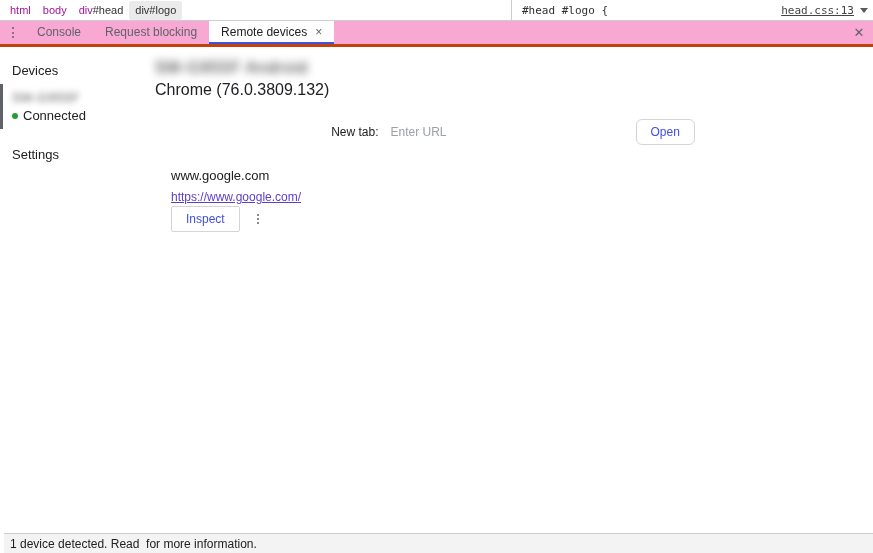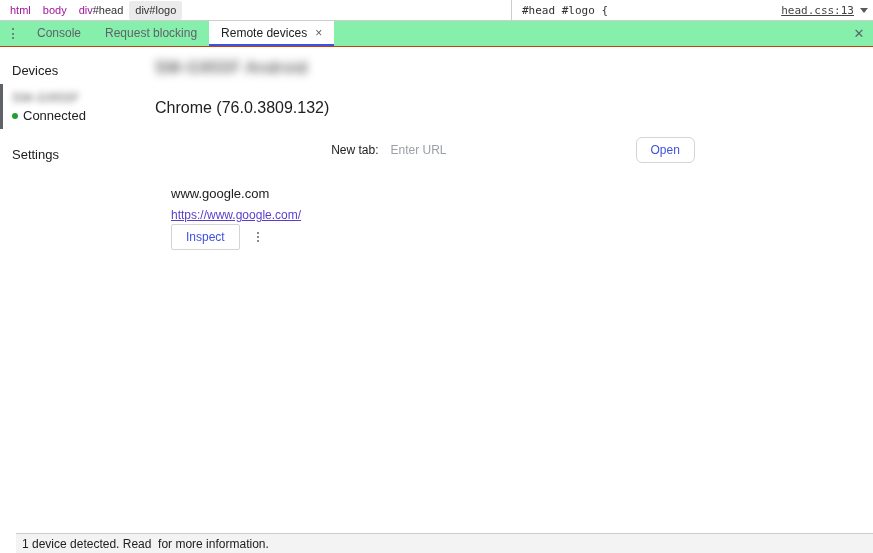--- a/index.html
+++ b/index.html
@@ -82,22 +82,22 @@
     border-right: 4px solid transparent;
     border-top: 5px solid #5a5a5a;
     cursor: pointer;
   }
 
   
   .tabbar {
     height: 26px;
     display: flex;
     align-items: stretch;
-    background: #86efac;
-    border-bottom: 1px solid #c2410c;
+    background: #f9a8d4;
+    border-bottom: 3px solid #c2410c;
     box-sizing: border-box;
   }
   .tab-more {
     width: 25px;
     display: flex;
     align-items: center;
     justify-content: center;
     cursor: pointer;
   }
   .dots-v {
@@ -226,21 +226,21 @@
   .device-title {
     margin: 12px 0 0 0;
     font-size: 16px;
     color: #202124;
     display: inline-block;
     filter: blur(4px);
     -webkit-filter: blur(4px);
     letter-spacing: 1px;
   }
   .browser-title {
-    margin-top: 22px;
+    margin-top: 4px;
     font-size: 16px;
     color: #202124;
   }
   .newtab-row {
     display: flex;
     align-items: center;
     margin-top: 20px;
     padding-left: 16px;
     justify-content: center;
   }
@@ -304,21 +304,21 @@
     width: 16px;
     display: flex;
     align-items: center;
     justify-content: center;
     cursor: pointer;
   }
 
   
   .statusbar {
     position: absolute;
-    left: 16px; right: 0; bottom: 0;
+    left: 4px; right: 0; bottom: 0;
     height: 20px;
     background: #f3f3f3;
     border-top: 1px solid #cdcdcd;
     display: flex;
     align-items: center;
     padding-left: 6px;
     box-sizing: border-box;
     font-size: 12px;
     color: #202124;
   }

